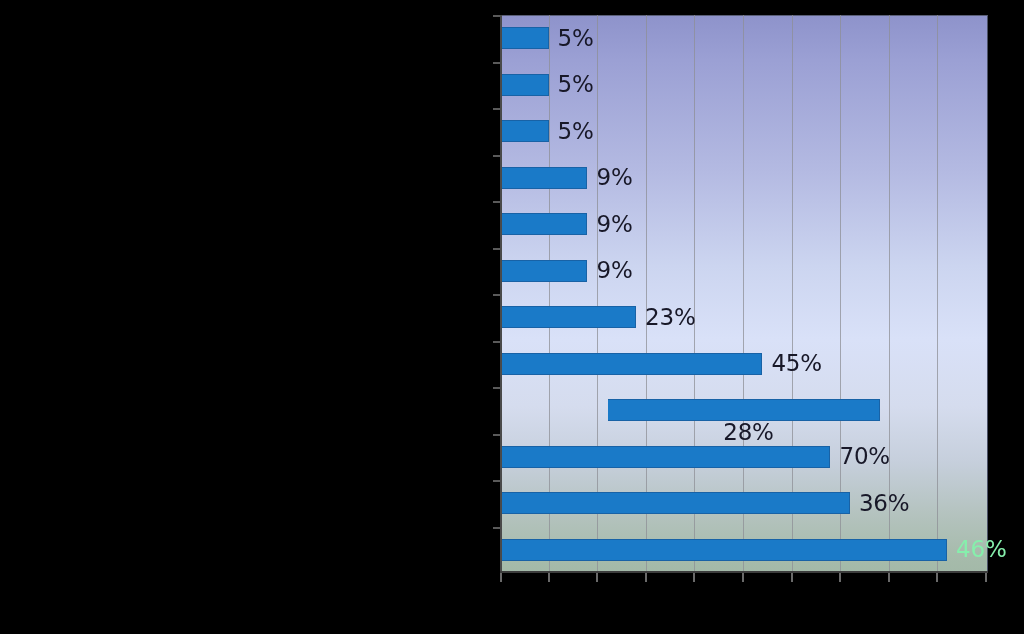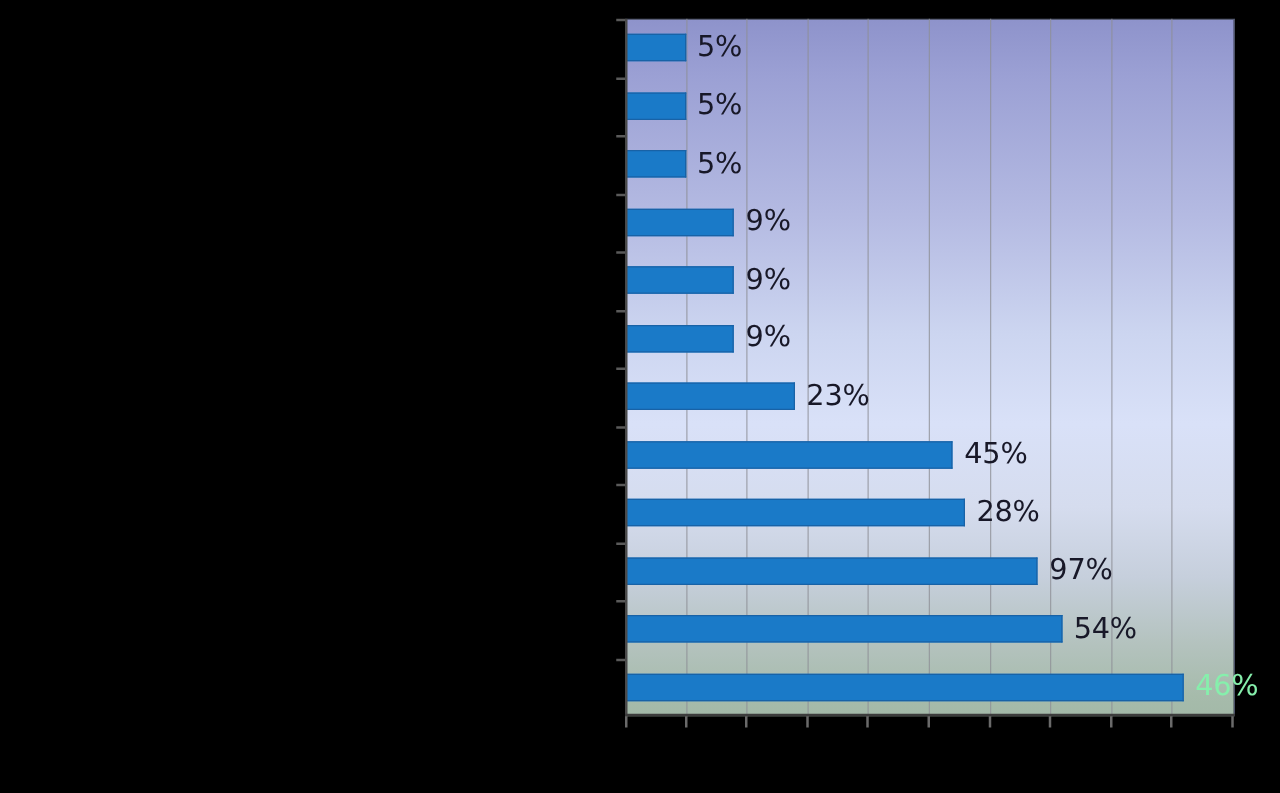--- a/index.html
+++ b/index.html
@@ -179,31 +179,31 @@
           <div class="bar-label" style="color: rgb(24, 24, 40);">9%</div>
         </div>
         <div class="bar-slot" style="top: 279px; height: 46.5px;">
           <div class="bar" title="14%" style="width: 136.08px; background: rgb(26, 122, 200); border-color: rgb(24, 98, 166);"></div>
           <div class="bar-label" style="color: rgb(24, 24, 40);">23%</div>
         </div>
         <div class="bar-slot" style="top: 325.5px; height: 46.5px;">
           <div class="bar" title="27%" style="width: 262.44px; background: rgb(26, 122, 200); border-color: rgb(24, 98, 166);"></div>
           <div class="bar-label" style="color: rgb(24, 24, 40);">45%</div>
         </div>
-        <div class="bar-slot" style="top: 372px; height: 46.5px;">
+        <div class="bar-slot" style="top: 384px; height: 46.5px; flex-direction: column;">
           <div class="bar" title="28%" style="width: 272.16px; background: rgb(26, 122, 200); border-color: rgb(24, 98, 166);"></div>
           <div class="bar-label" style="color: rgb(24, 24, 40);">28%</div>
         </div>
         <div class="bar-slot" style="top: 418.5px; height: 46.5px;">
           <div class="bar" title="34%" style="width: 330.48px; background: rgb(26, 122, 200); border-color: rgb(24, 98, 166);"></div>
-          <div class="bar-label" style="color: rgb(24, 24, 40);">97%</div>
+          <div class="bar-label" style="color: rgb(24, 24, 40);">70%</div>
         </div>
         <div class="bar-slot" style="top: 465px; height: 46.5px;">
           <div class="bar" title="36%" style="width: 349.92px; background: rgb(26, 122, 200); border-color: rgb(24, 98, 166);"></div>
-          <div class="bar-label" style="color: rgb(24, 24, 40);">54%</div>
+          <div class="bar-label" style="color: rgb(24, 24, 40);">36%</div>
         </div>
         <div class="bar-slot" style="top: 511.5px; height: 46.5px;">
           <div class="bar" title="46%" style="width: 447.12px; background: rgb(26, 122, 200); border-color: rgb(24, 98, 166);"></div>
           <div class="bar-label" style="color: #86efac;">46%</div>
         </div>
       </div>
 
     <div id="y-axis"></div>
     <div id="x-axis"></div>
 

